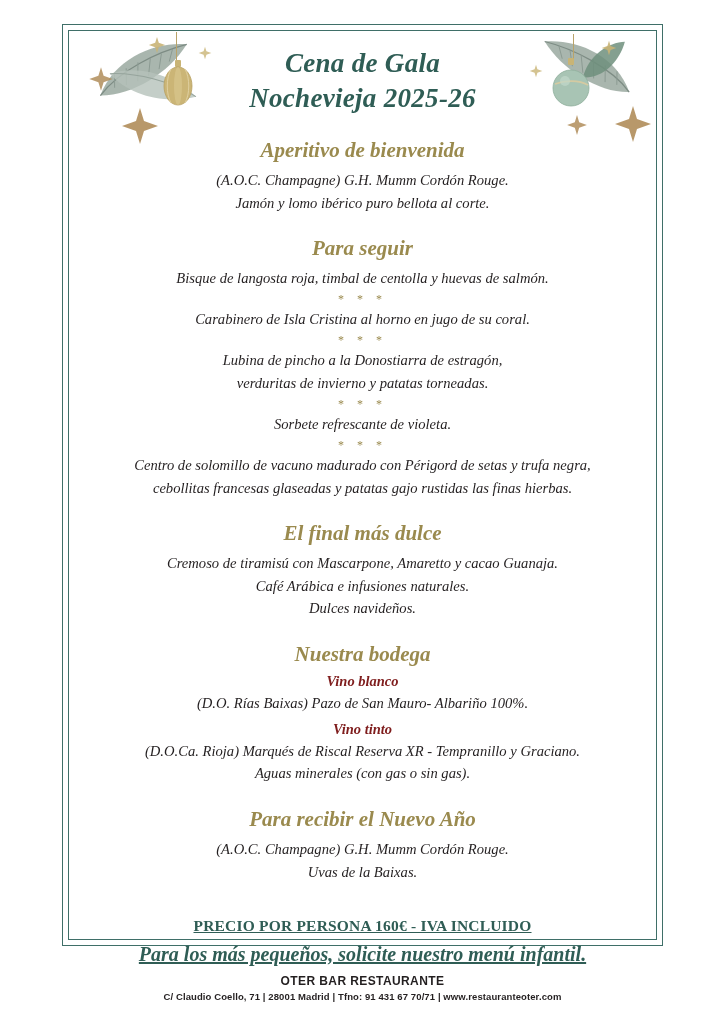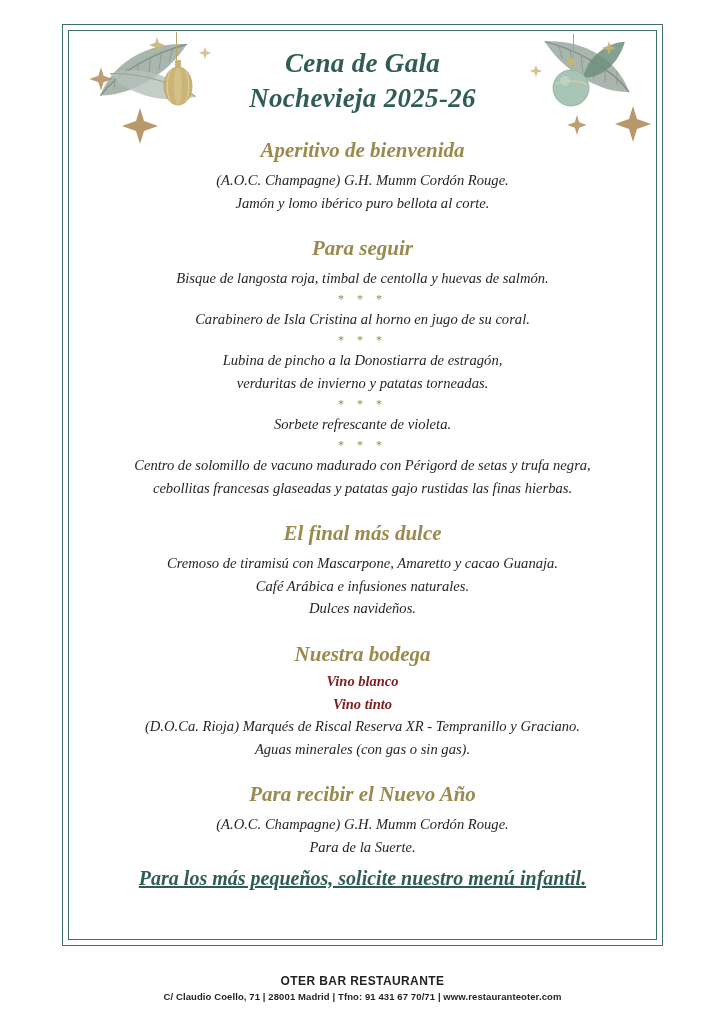--- a/index.html
+++ b/index.html
@@ -267,28 +267,30 @@
     <p class="line">Centro de solomillo de vacuno madurado con Périgord de setas y trufa negra,</p>
     <p class="line">cebollitas francesas glaseadas y patatas gajo rustidas las finas hierbas.</p>
 
     <div class="section">El final más dulce</div>
     <p class="line">Cremoso de tiramisú con Mascarpone, Amaretto y cacao Guanaja.</p>
     <p class="line">Café Arábica e infusiones naturales.</p>
     <p class="line">Dulces navideños.</p>
 
     <div class="section">Nuestra bodega</div>
     <div class="subsection">Vino blanco</div>
+    <p class="line">(D.O. Rías Baixas) Pazo de San Mauro- Albariño 100%.</p>
     <div class="subsection">Vino tinto</div>
     <p class="line">(D.O.Ca. Rioja) Marqués de Riscal Reserva XR - Tempranillo y Graciano.</p>
     <p class="line">Aguas minerales (con gas o sin gas).</p>
 
     <div class="section">Para recibir el Nuevo Año</div>
     <p class="line">(A.O.C. Champagne) G.H. Mumm Cordón Rouge.</p>
-    <p class="line">Para de la Suerte.</p>
-
+    <p class="line">Uvas de la Baixas.</p>
+
+    <div class="price">PRECIO POR PERSONA 160€ - IVA INCLUIDO</div>
     <div class="price-sub">Para los más pequeños, solicite nuestro menú infantil.</div>
 
   </div>
 
   <div class="footer">
     <div class="name">OTER BAR RESTAURANTE</div>
     <div class="addr">C/ Claudio Coello, 71 | 28001 Madrid | Tfno: 91 431 67 70/71 | www.restauranteoter.com</div>
   </div>
 
 </div>

